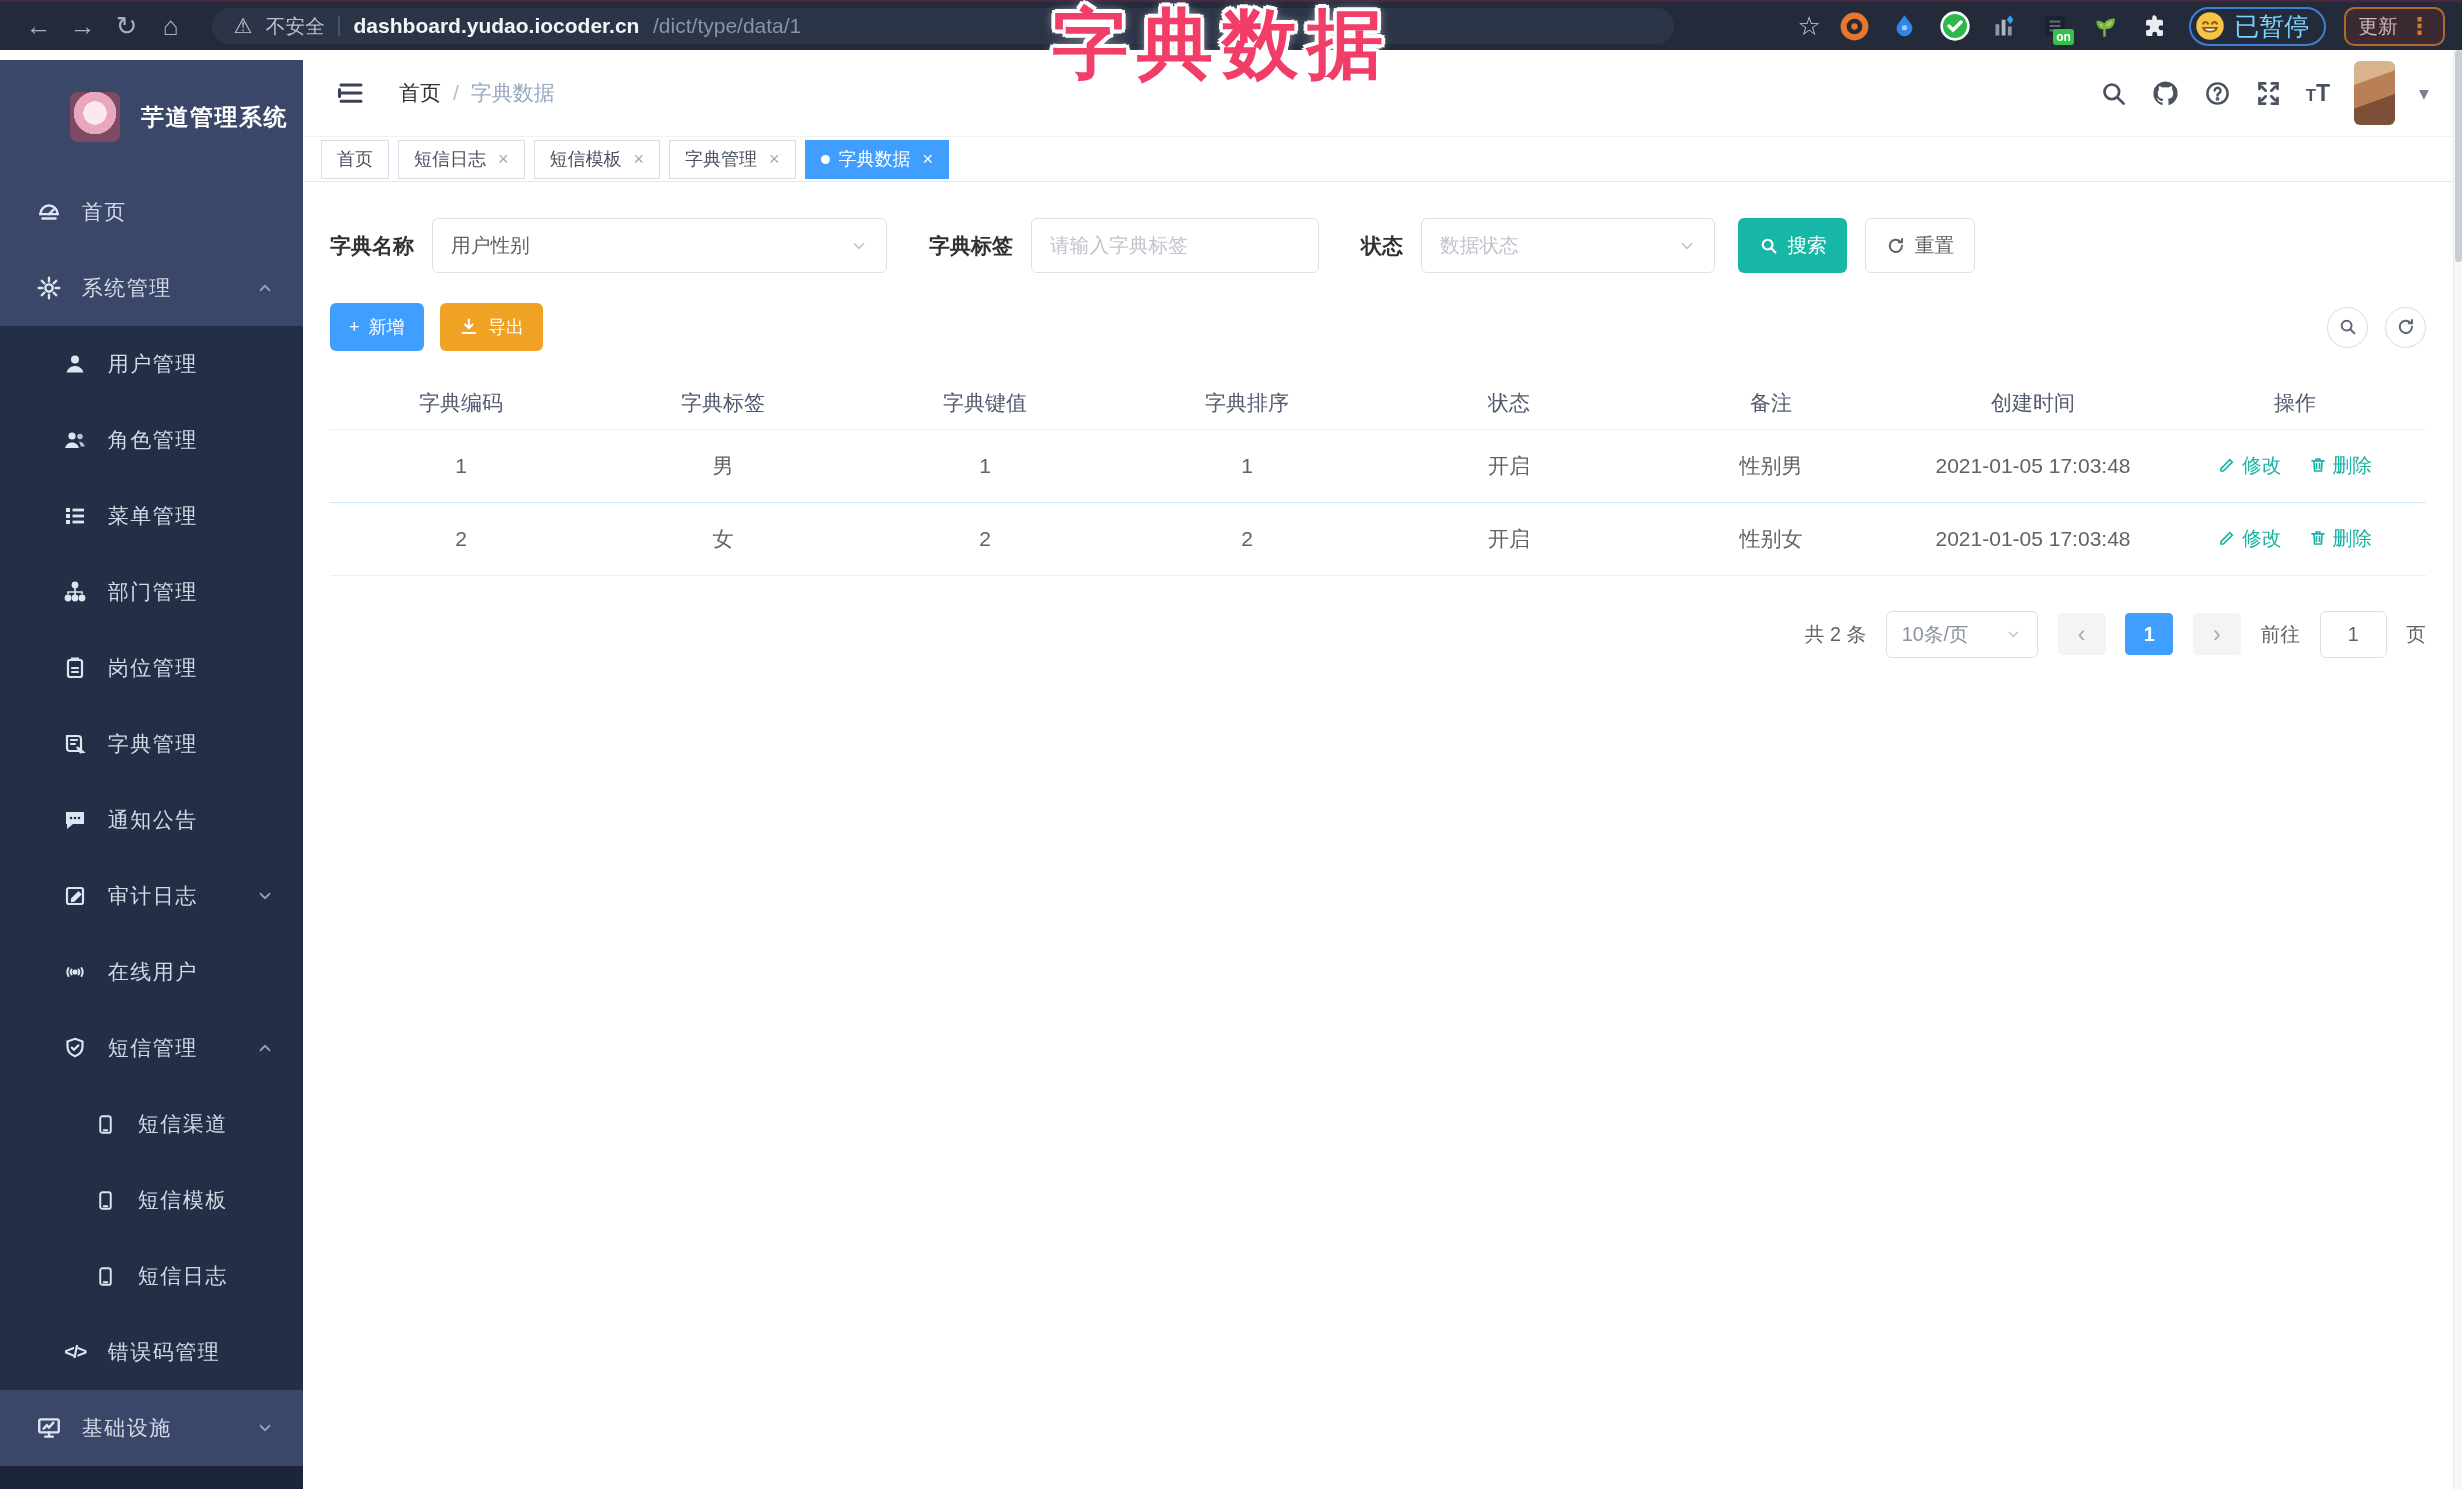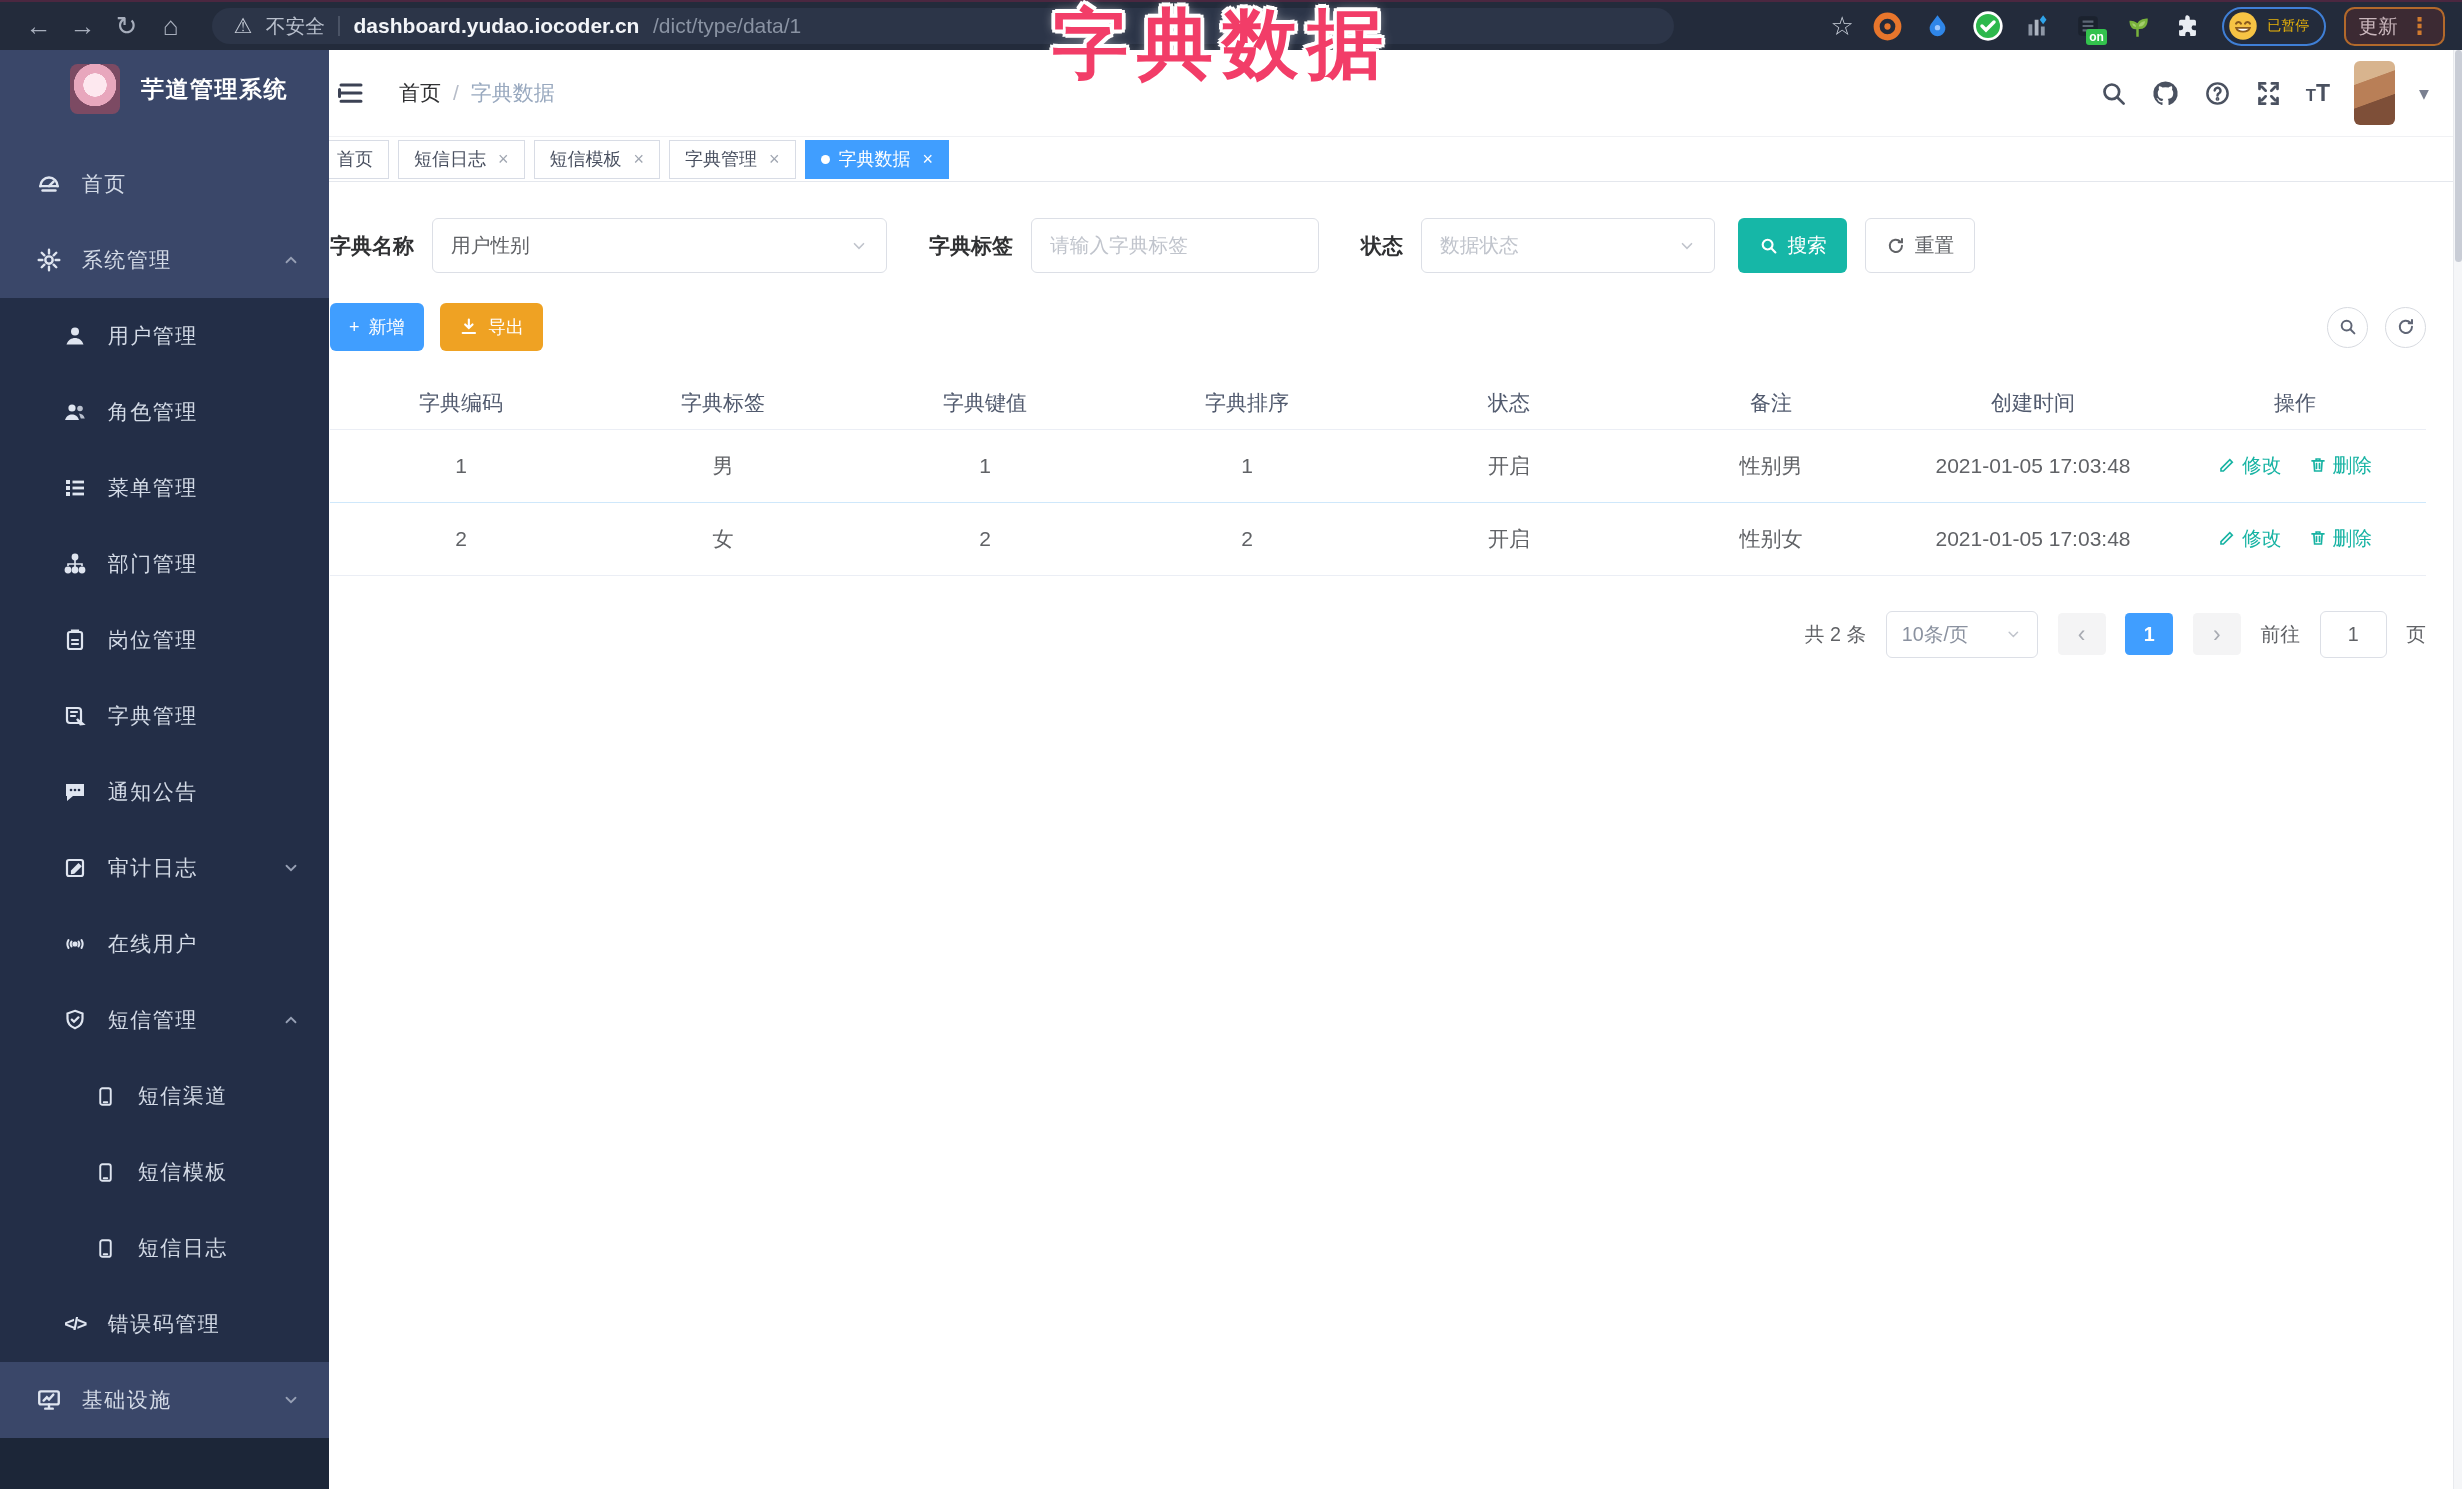--- a/index.html
+++ b/index.html
@@ -20,34 +20,34 @@
   .url-host{color:#f2f4f8;font-size:21px;font-weight:700}
   .url-path{color:#8a93a3;font-size:21px}
   .chrome-right{margin-left:auto;display:flex;align-items:center;gap:18px}
   .star{font-size:26px;color:#ccd2dc;cursor:pointer}
   .ext{width:32px;height:32px;display:flex;align-items:center;justify-content:center;position:relative;cursor:pointer}
   .ext .badge-on{position:absolute;right:-3px;bottom:-3px;background:#33c24d;color:#fff;
                  font-size:12px;font-weight:700;padding:0.8px 3px;border-radius:3px;line-height:1.2}
   .profile-chip{height:39px;border:2.3px solid #3f7fd6;border-radius:21px;display:flex;align-items:center;
                 gap:9px;padding:0 15px 0 4.5px;cursor:pointer}
   .profile-chip .face{width:30px;height:30px}
-  .chip-label{font-size:14px;color:#eab308}
+  .chip-label{font-size:25px;color:#7dd3fc}
   .update-chip{height:39px;border:2.3px solid #b2692b;border-radius:10.6px;background:#3c2a33;
                display:flex;align-items:center;gap:10.6px;padding:0 12px;cursor:pointer}
   .update-label{font-size:19.7px;color:#c9b6bc}
   .kebab{color:#d07a2e;font-size:23px;font-weight:700}
 
   
   .overlay-title{position:absolute;left:1052px;top:1.5px;z-index:99;font-size:76px;font-weight:700;
     color:#f23d68;letter-spacing:9px;line-height:1.1;
     text-shadow:-3px -3px 0 #fff,3px -3px 0 #fff,-3px 3px 0 #fff,3px 3px 0 #fff,
                 0 -3.8px 0 #fff,0 3.8px 0 #fff,-3.8px 0 0 #fff,3.8px 0 0 #fff,0 0 12px rgba(255,255,255,.85)}
 
   
-  .sidebar{position:absolute;top:32px;left:0;width:329px;bottom:0;display:flex;flex-direction:column;
+  .sidebar{position:absolute;top:60px;left:0;width:303px;bottom:0;display:flex;flex-direction:column;
            background:#232e47;z-index:5}
   .logo-row{height:114px;background:#3a4769;display:flex;align-items:center;padding-left:70px;gap:21px}
   .logo-img{width:50px;height:50px;border-radius:7.6px;flex:0 0 auto;
             background:radial-gradient(circle at 50% 42%,#fde8ef 0 30%,#e8a7bd 31% 55%,#7c4a63 56% 100%)}
   .app-title{color:#fff;font-size:23px;font-weight:700;letter-spacing:1.5px}
   .mi{height:76px;display:flex;align-items:center;cursor:pointer}
   .mi.light{background:#3a4769}
   .mi.dark{background:#232e47}
   .d0{padding-left:33px}.d1{padding-left:59px}.d2{padding-left:89px}
   .mico{width:32px;display:flex;justify-content:center;margin-right:16.7px;color:#dfe5f0;flex:0 0 auto}

